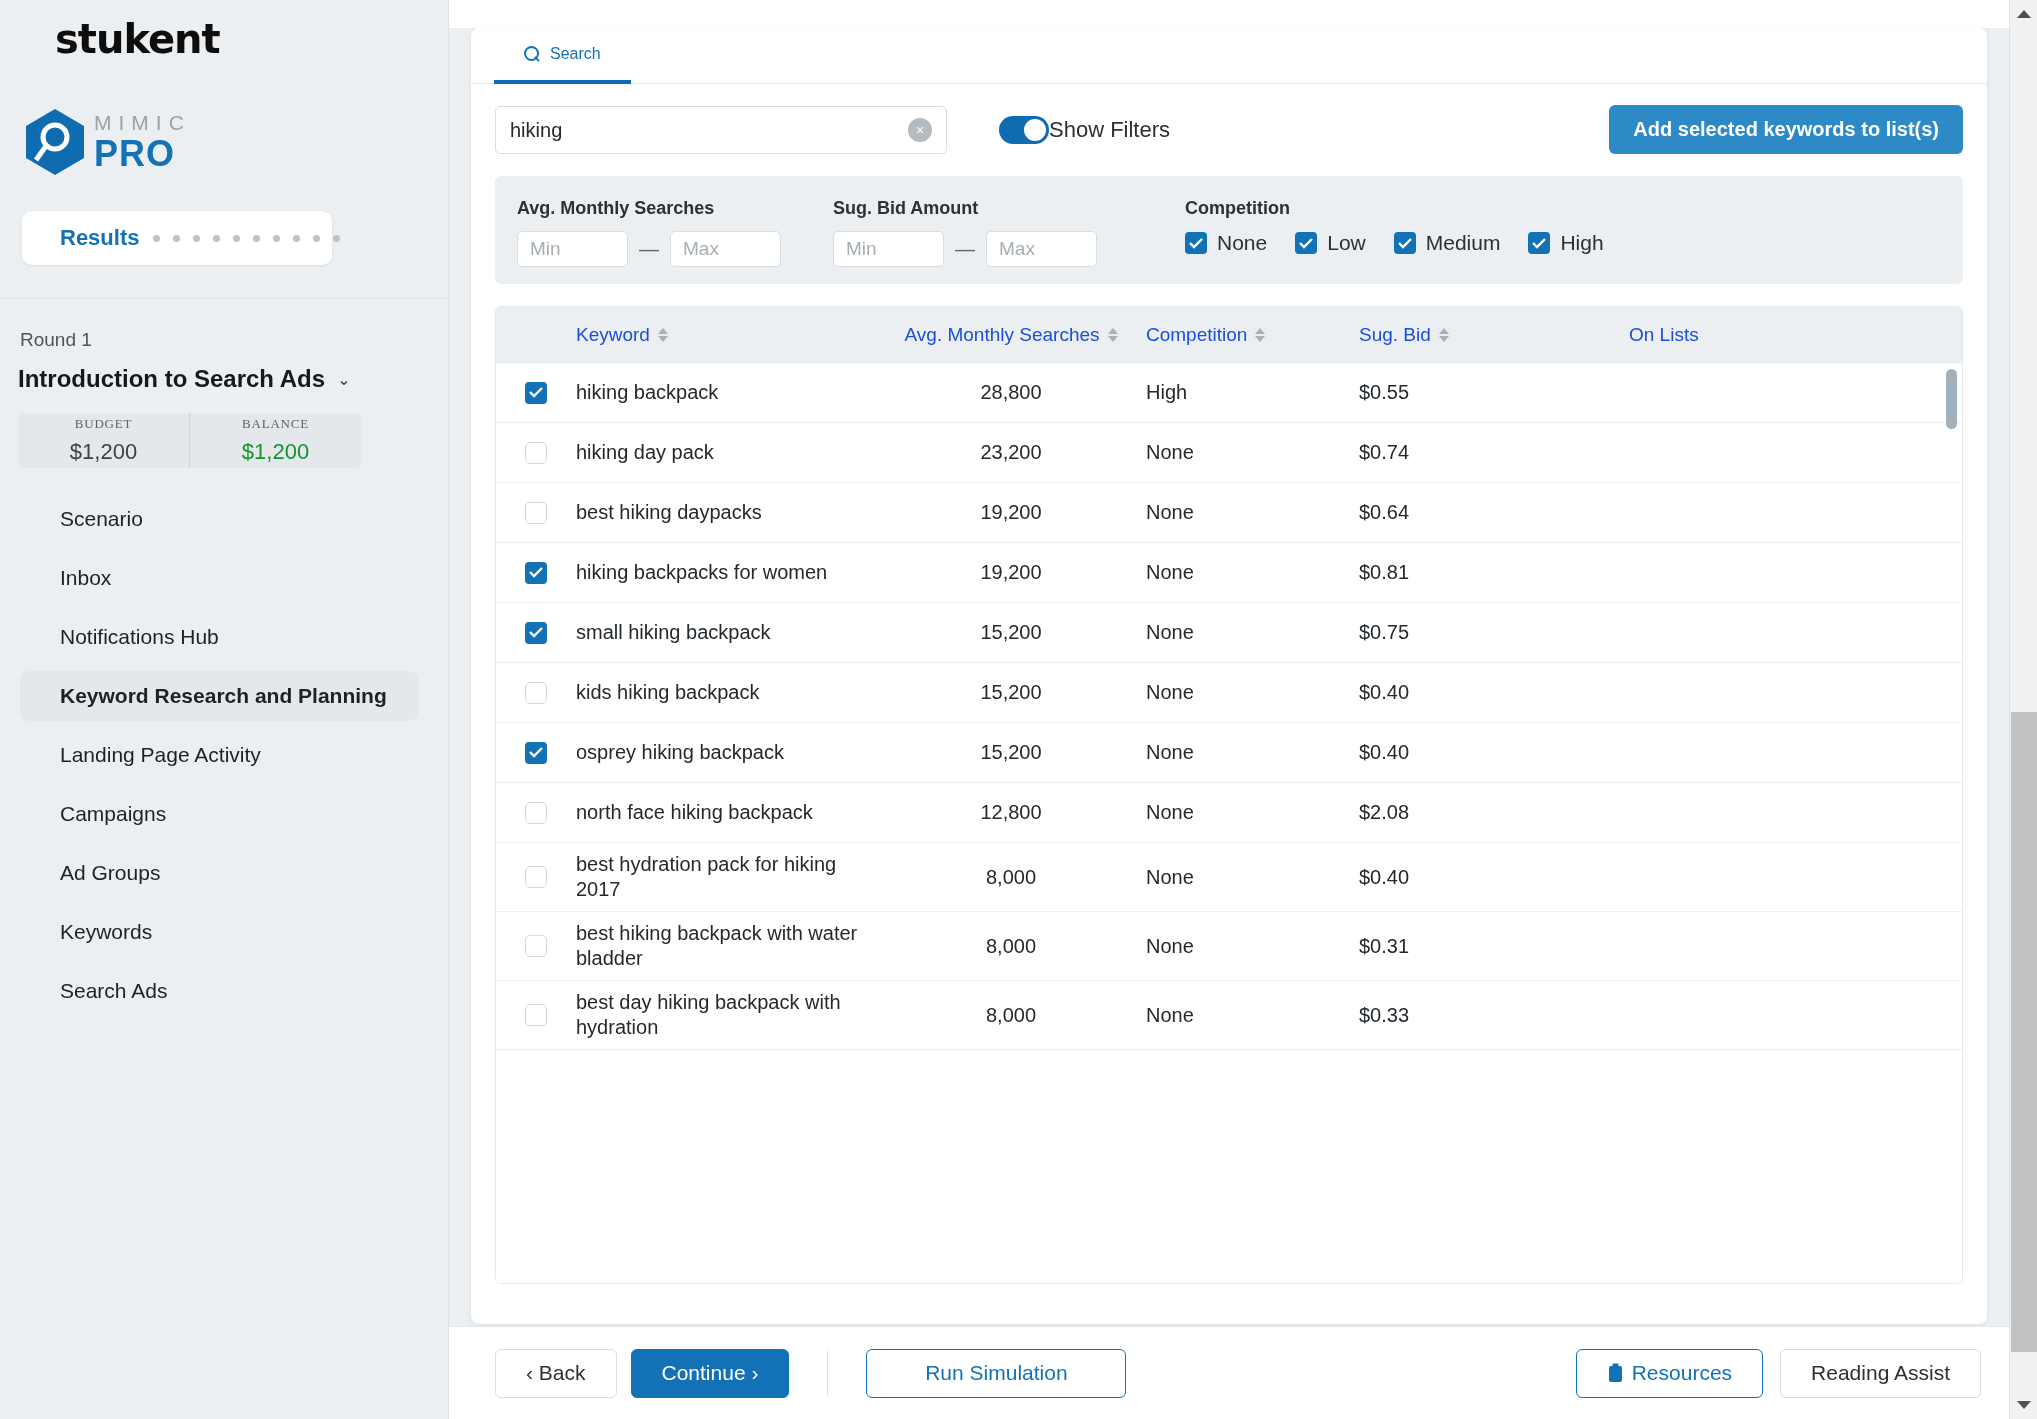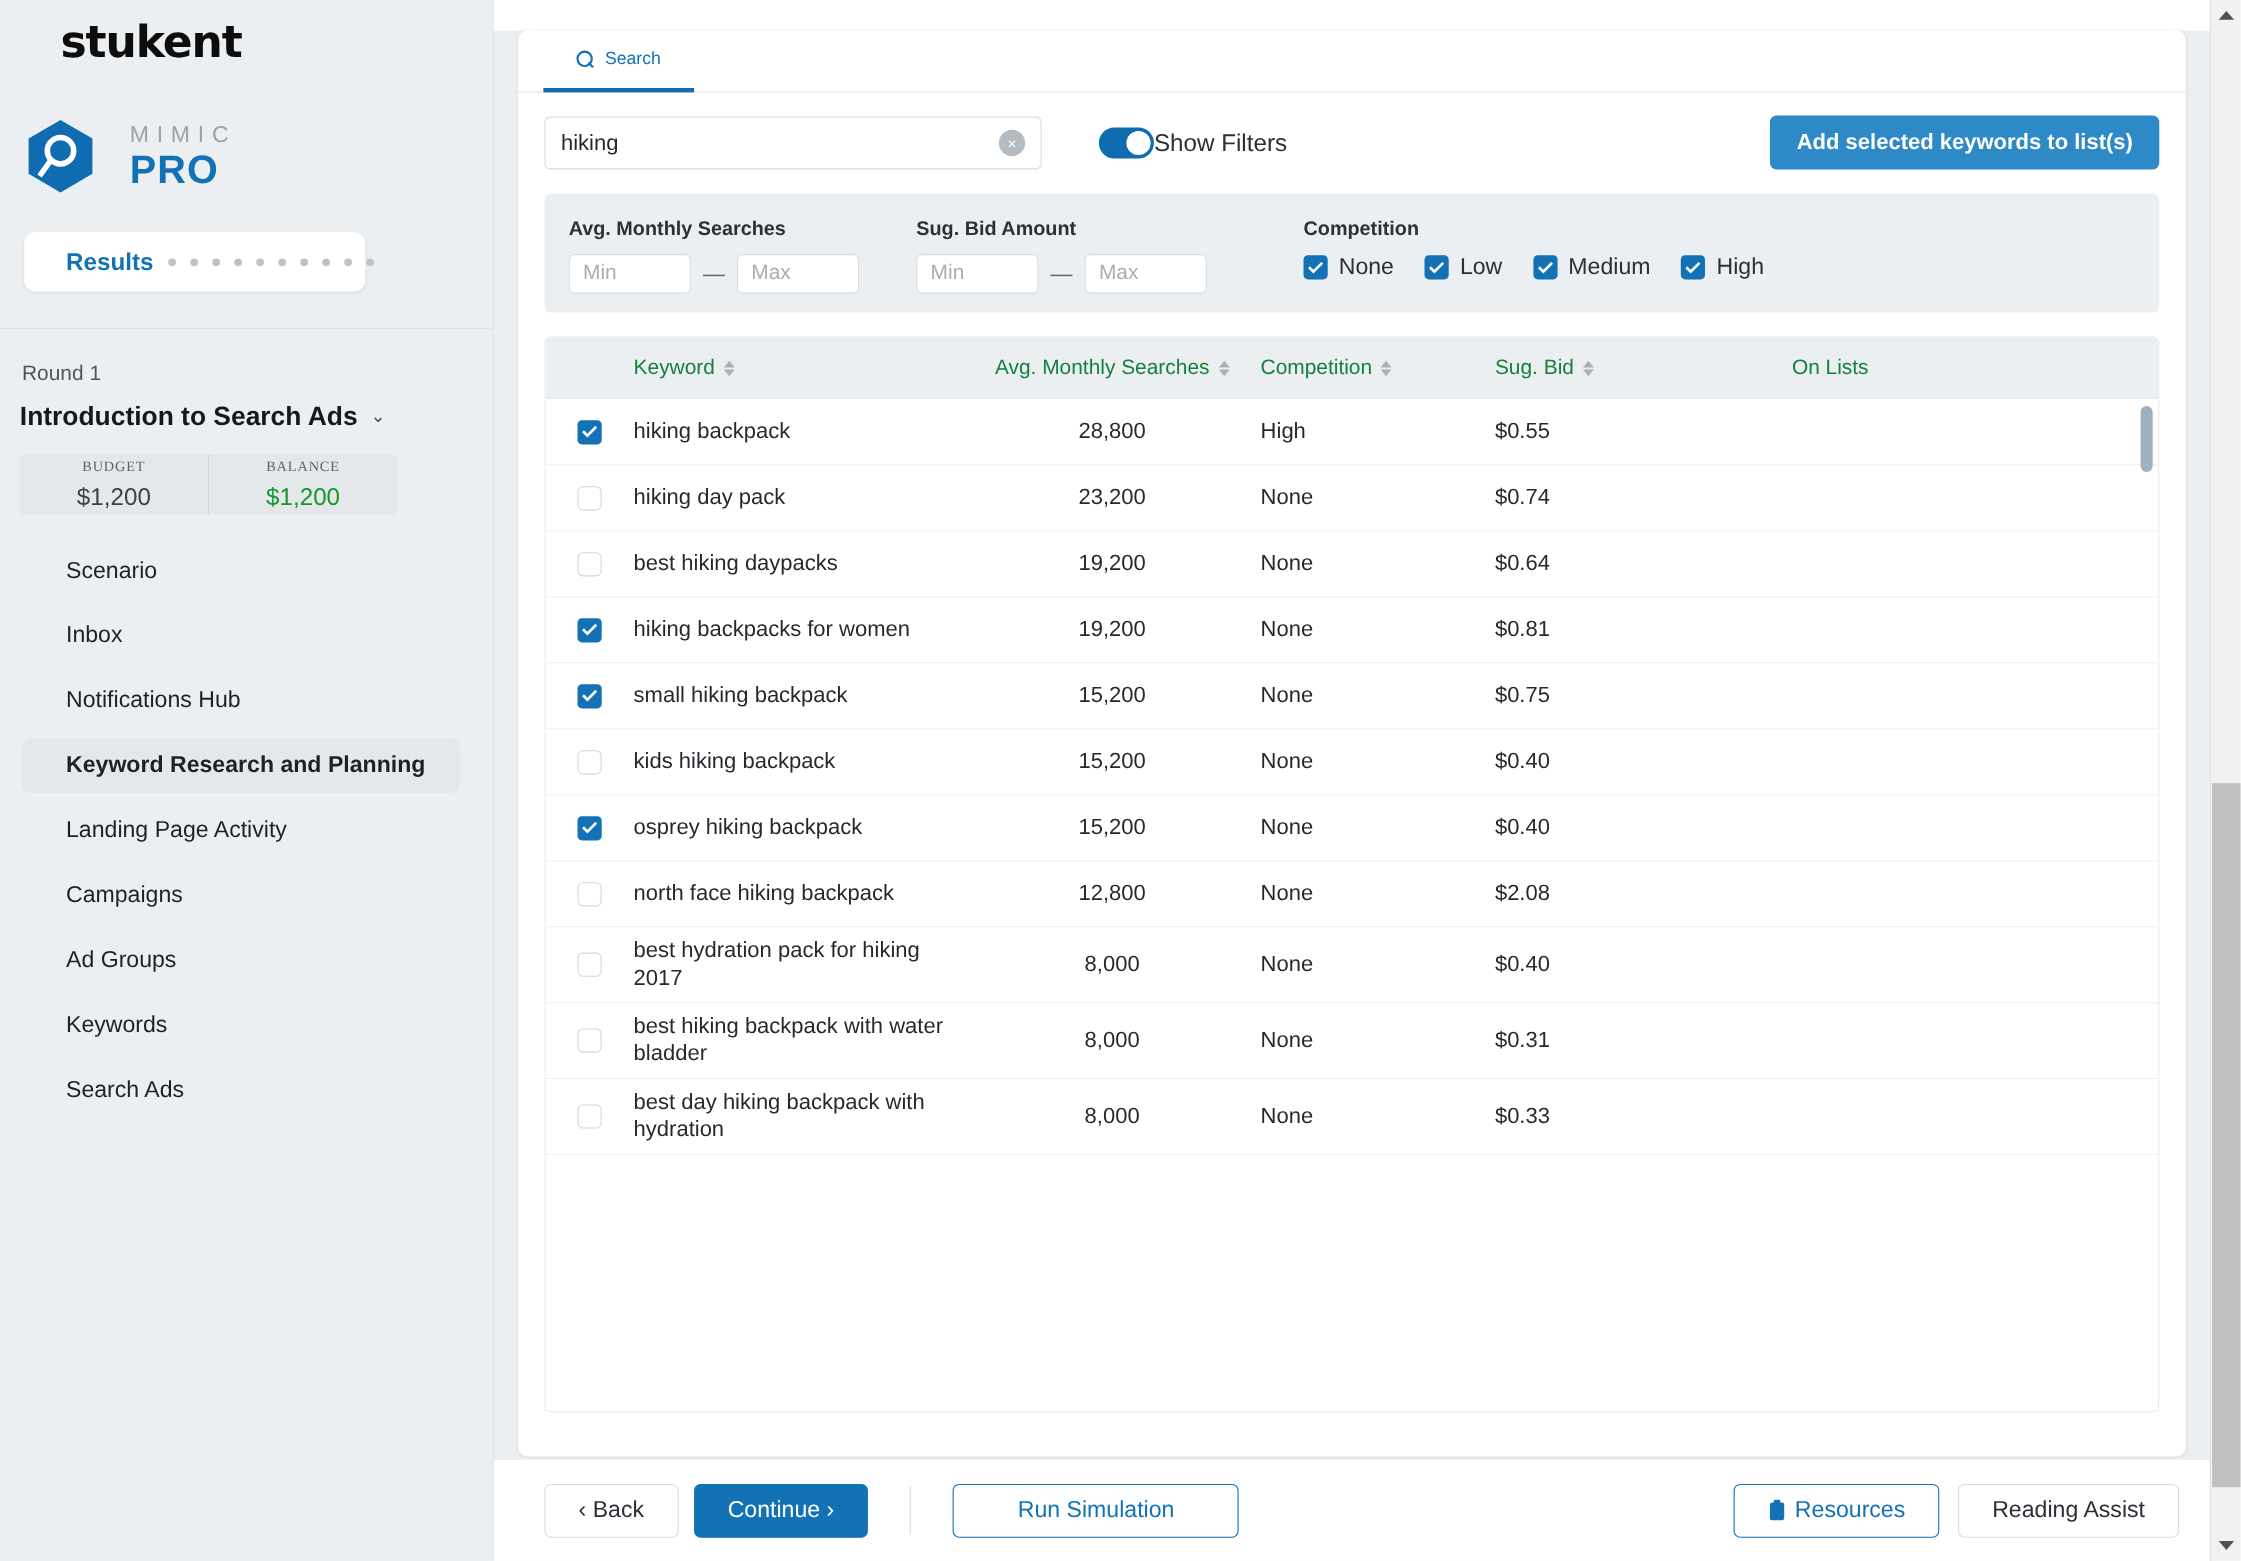--- a/index.html
+++ b/index.html
@@ -22,21 +22,21 @@
   .logo-wrap { padding: 16px 0 0 55px; }
   .stukent-logo {
     font-size: 40px; font-weight: bold; letter-spacing: -1px;
     color: #0d0d0d; font-family: "DejaVu Sans", sans-serif;
     text-transform: lowercase;
   }
 
   .mimic-wrap { display: flex; align-items: center; padding: 46px 0 0 24px; }
   .hex { width: 62px; height: 68px; position: relative; }
   .hex svg { display: block; }
-  .mimic-txt { margin-left: 32px; line-height: 1; }
+  .mimic-txt { margin-left: 8px; line-height: 1; }
   .mimic-word {
     font-size: 21px; letter-spacing: 7px; color: #9aa3a9; font-weight: 400;
   }
   .pro-word {
     font-size: 36px; letter-spacing: 1px; color: #1272b5; font-weight: bold;
     margin-top: 3px;
   }
 
   .results-pill {
     margin: 35px 0 0 22px; width: 310px; height: 54px;
@@ -157,21 +157,21 @@
     height:56px; background:#eceff1; display:flex; align-items:center;
     border-bottom:1px solid #e7eaed;
   }
   .col-check { width:80px; flex:0 0 80px; }
   .col-kw { width:300px; flex:0 0 300px; }
   .col-avg { width:270px; flex:0 0 270px; }
   .col-comp { width:213px; flex:0 0 213px; }
   .col-bid { width:270px; flex:0 0 270px; }
   .col-lists { flex:1; }
 
-  .th { display:flex; align-items:center; gap:8px; font-size:19px; color:#15803d; }
+  .th { display:flex; align-items:center; gap:8px; font-size:19px; color:#1d4ed8; }
   .th.ctr { justify-content:center; }
   .sortico { display:inline-flex; flex-direction:column; gap:2px; }
   .sortico i { display:block; width:0; height:0; border-left:5px solid transparent; border-right:5px solid transparent; }
   .sortico i.up { border-bottom:6px solid #a9b1b8; }
   .sortico i.dn { border-top:6px solid #a9b1b8; }
 
   .tbody { position:relative; overflow:hidden; height:calc(100% - 56px); background:#fff; }
   .trow {
     display:flex; align-items:center; min-height:60px;
     border-bottom:1px solid #edf0f2; padding:9px 0;

